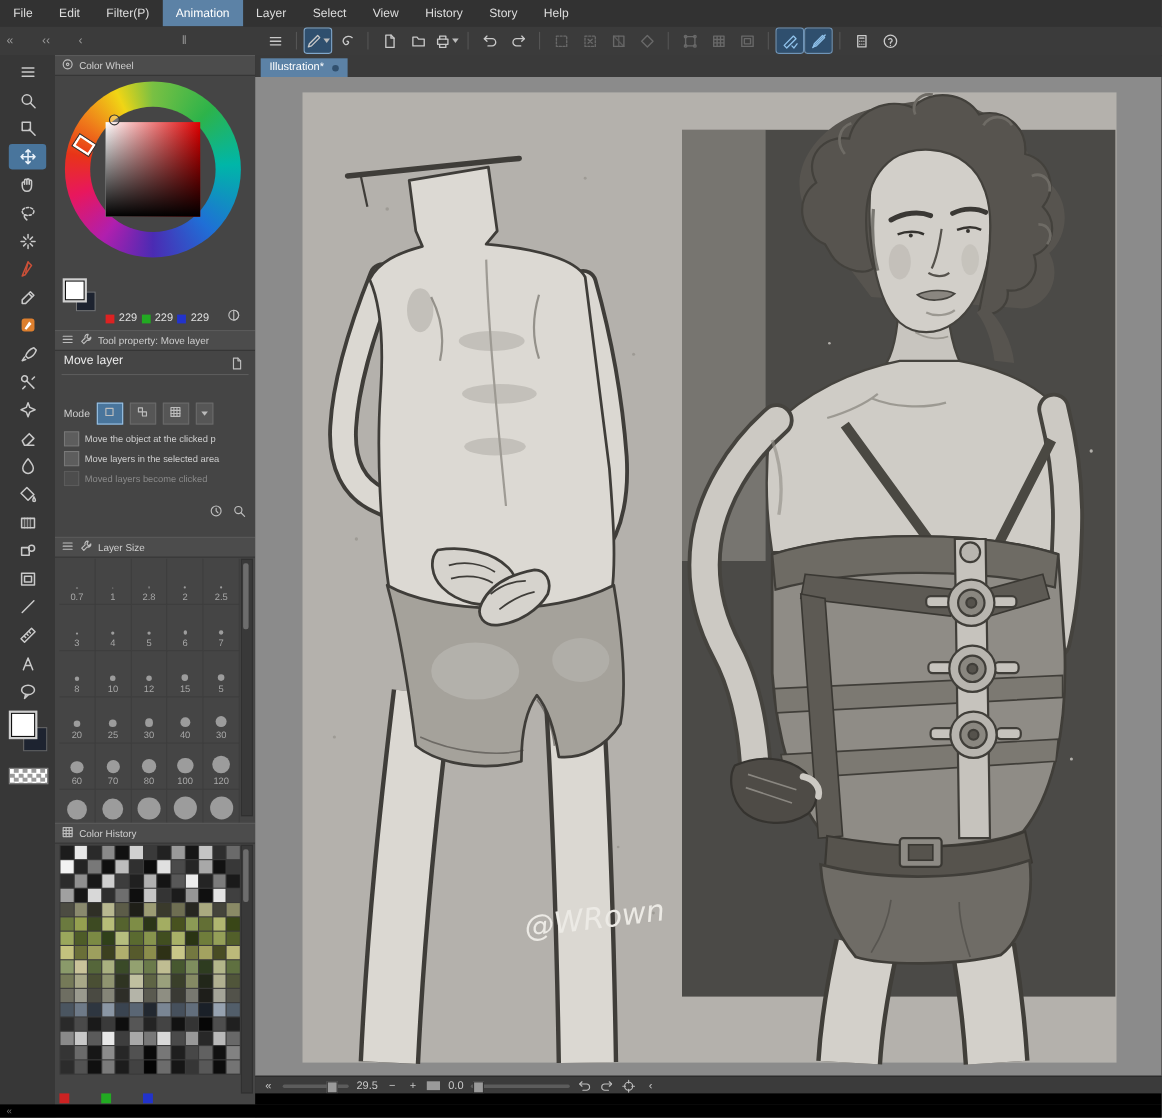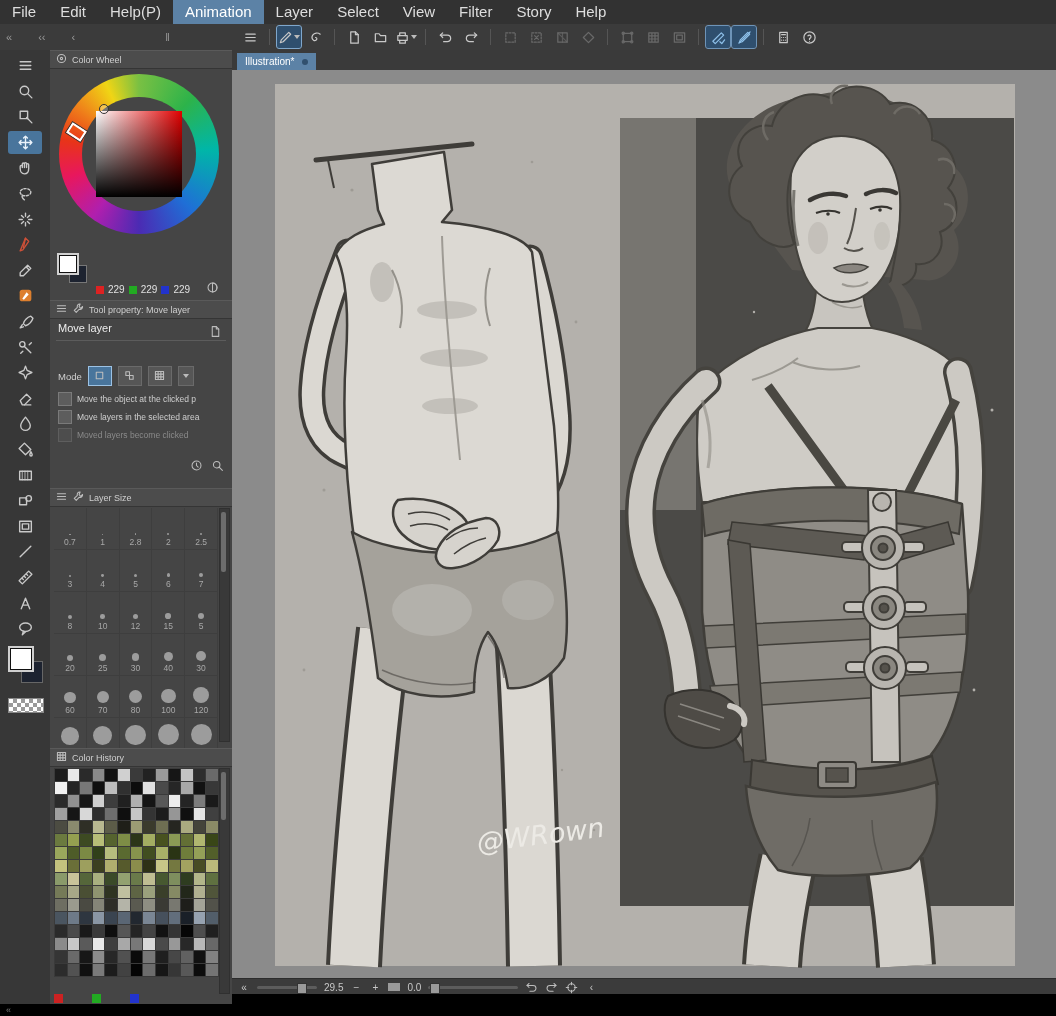--- a/index.html
+++ b/index.html
@@ -3,21 +3,21 @@
 <meta charset="utf-8">
 <style>
   html,body{margin:0;padding:0;background:#2a2a2a;}
   body{width:1056px;height:1016px;position:relative;overflow:hidden;
        font-family:"Liberation Sans","DejaVu Sans",sans-serif;color:#d6d6d6;
        -webkit-font-smoothing:antialiased;}
   .abs{position:absolute;}
 
   
   #menu-bar{left:0;top:0;width:1056px;height:24px;background:#323232;display:flex;align-items:stretch;
-            font-size:15px;border-bottom:1px solid #262626;}
+            font-size:11px;border-bottom:1px solid #262626;}
   .menu-item{padding:0 12px;line-height:24px;color:#dedede;cursor:default;}
   .menu-item.active{background:#5c82a6;color:#fff;}
 
   
   #toolbar-row{left:0;top:24px;width:1056px;height:26px;background:#3b3b3b;border-bottom:1px solid #2c2c2c;
                display:flex;align-items:center;}
   .edge-chevrons{width:232px;display:flex;align-items:center;gap:26px;padding-left:6px;color:#9a9a9a;font-size:11px;}
   #toolbar-icons{display:flex;align-items:center;gap:2px;}
   .tb-btn{width:24px;height:22px;display:flex;align-items:center;justify-content:center;border-radius:2px;position:relative;}
   .tb-selected{background:#2f4f6e;outline:1px solid #7fa7cc;}
@@ -108,26 +108,26 @@
   #black-bottom{left:0;top:1004px;width:1056px;height:12px;background:#000;}
   #black-canvas{left:232px;top:994px;width:824px;height:10px;background:#000;}
   #bb-chevron{left:6px;top:1004px;color:#777;font-size:9px;line-height:12px;z-index:5;}
 </style>
 </head>
 <body>
 
 <div id="menu-bar" class="abs">
     <span class="menu-item">File</span>
     <span class="menu-item">Edit</span>
-    <span class="menu-item">Help(P)</span>
+    <span class="menu-item">Filter(P)</span>
     <span class="menu-item active">Animation</span>
     <span class="menu-item">Layer</span>
     <span class="menu-item">Select</span>
     <span class="menu-item">View</span>
-    <span class="menu-item">Filter</span>
+    <span class="menu-item">History</span>
     <span class="menu-item">Story</span>
     <span class="menu-item">Help</span>
   </div>
 
 <div id="toolbar-row" class="abs">
   <div class="edge-chevrons">
     <span>«</span>
     <span>‹‹</span>
     <span>‹</span>
     <span style="margin-left:64px">‖</span>

